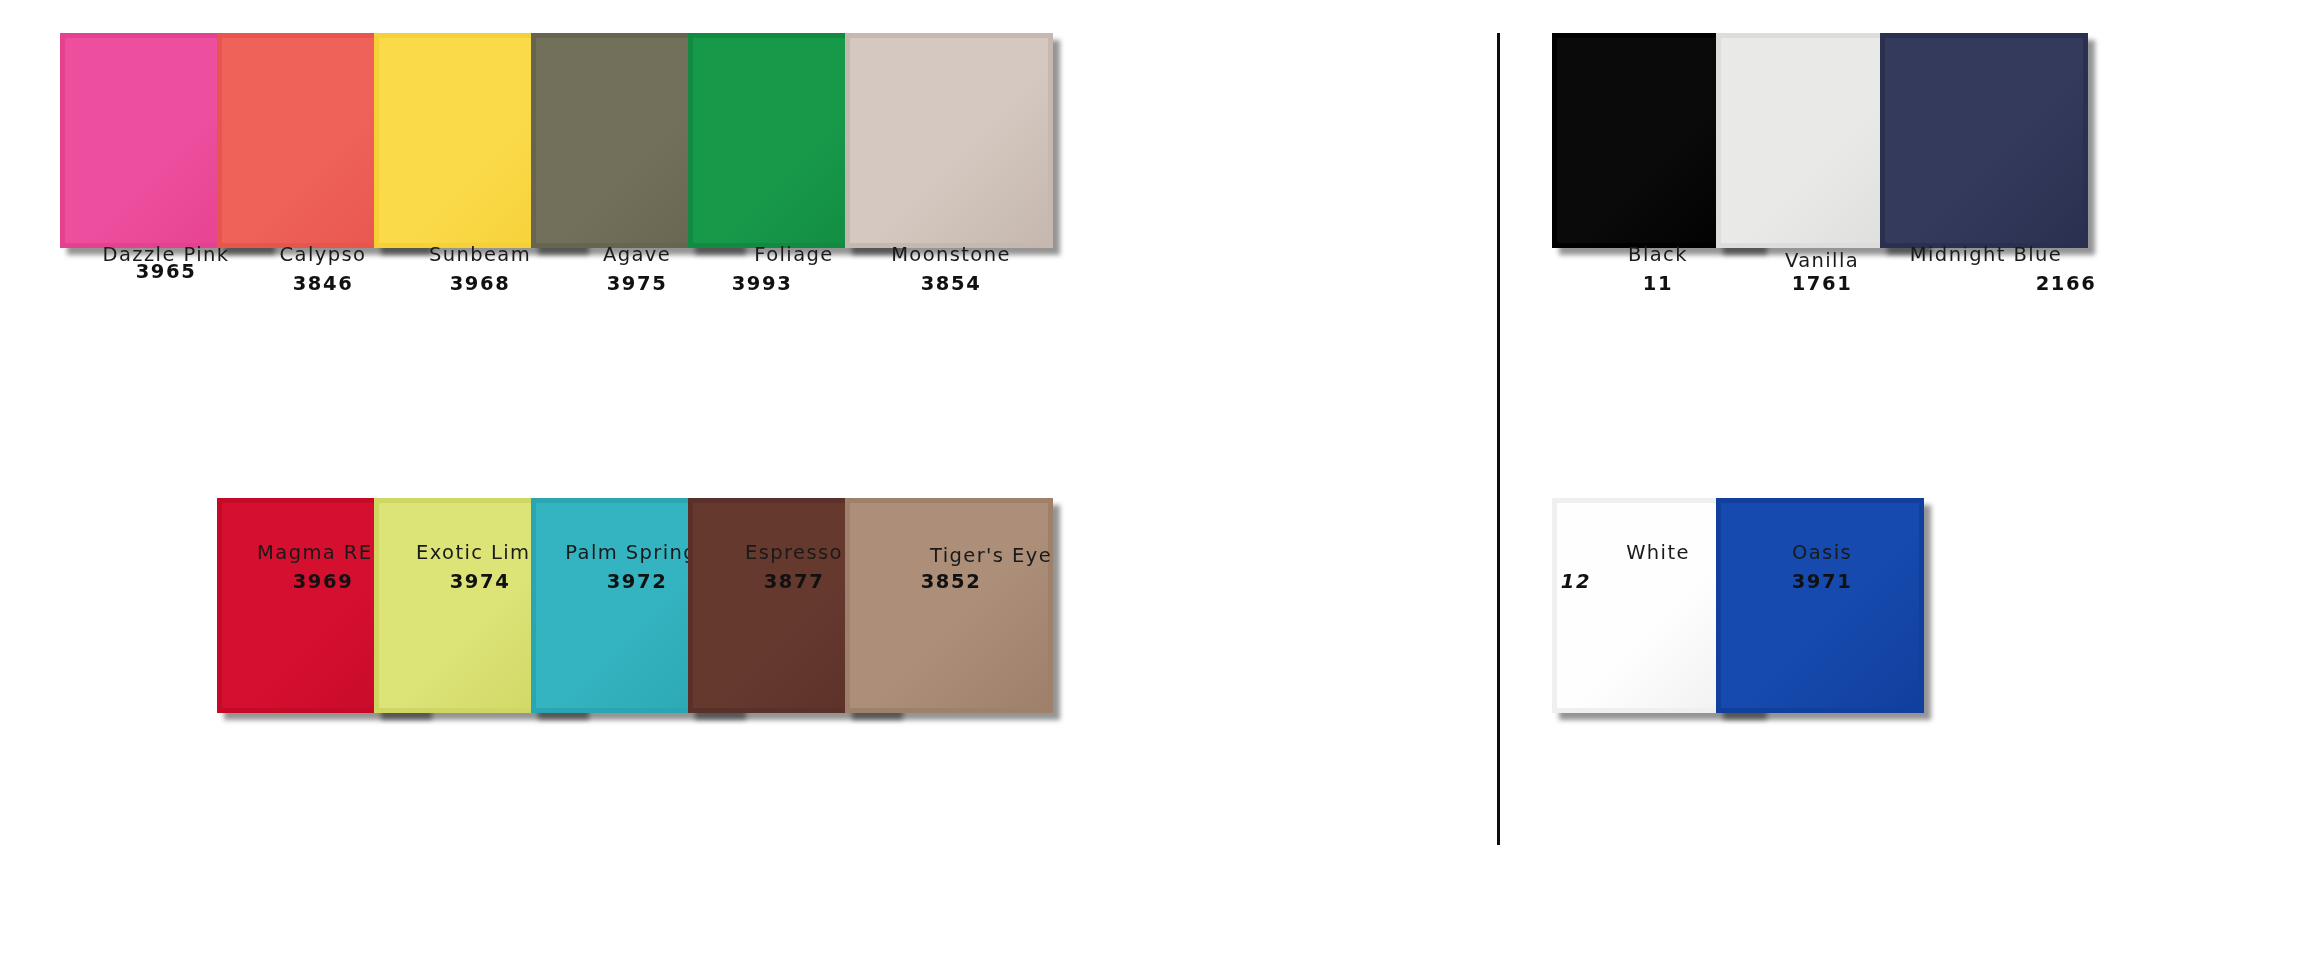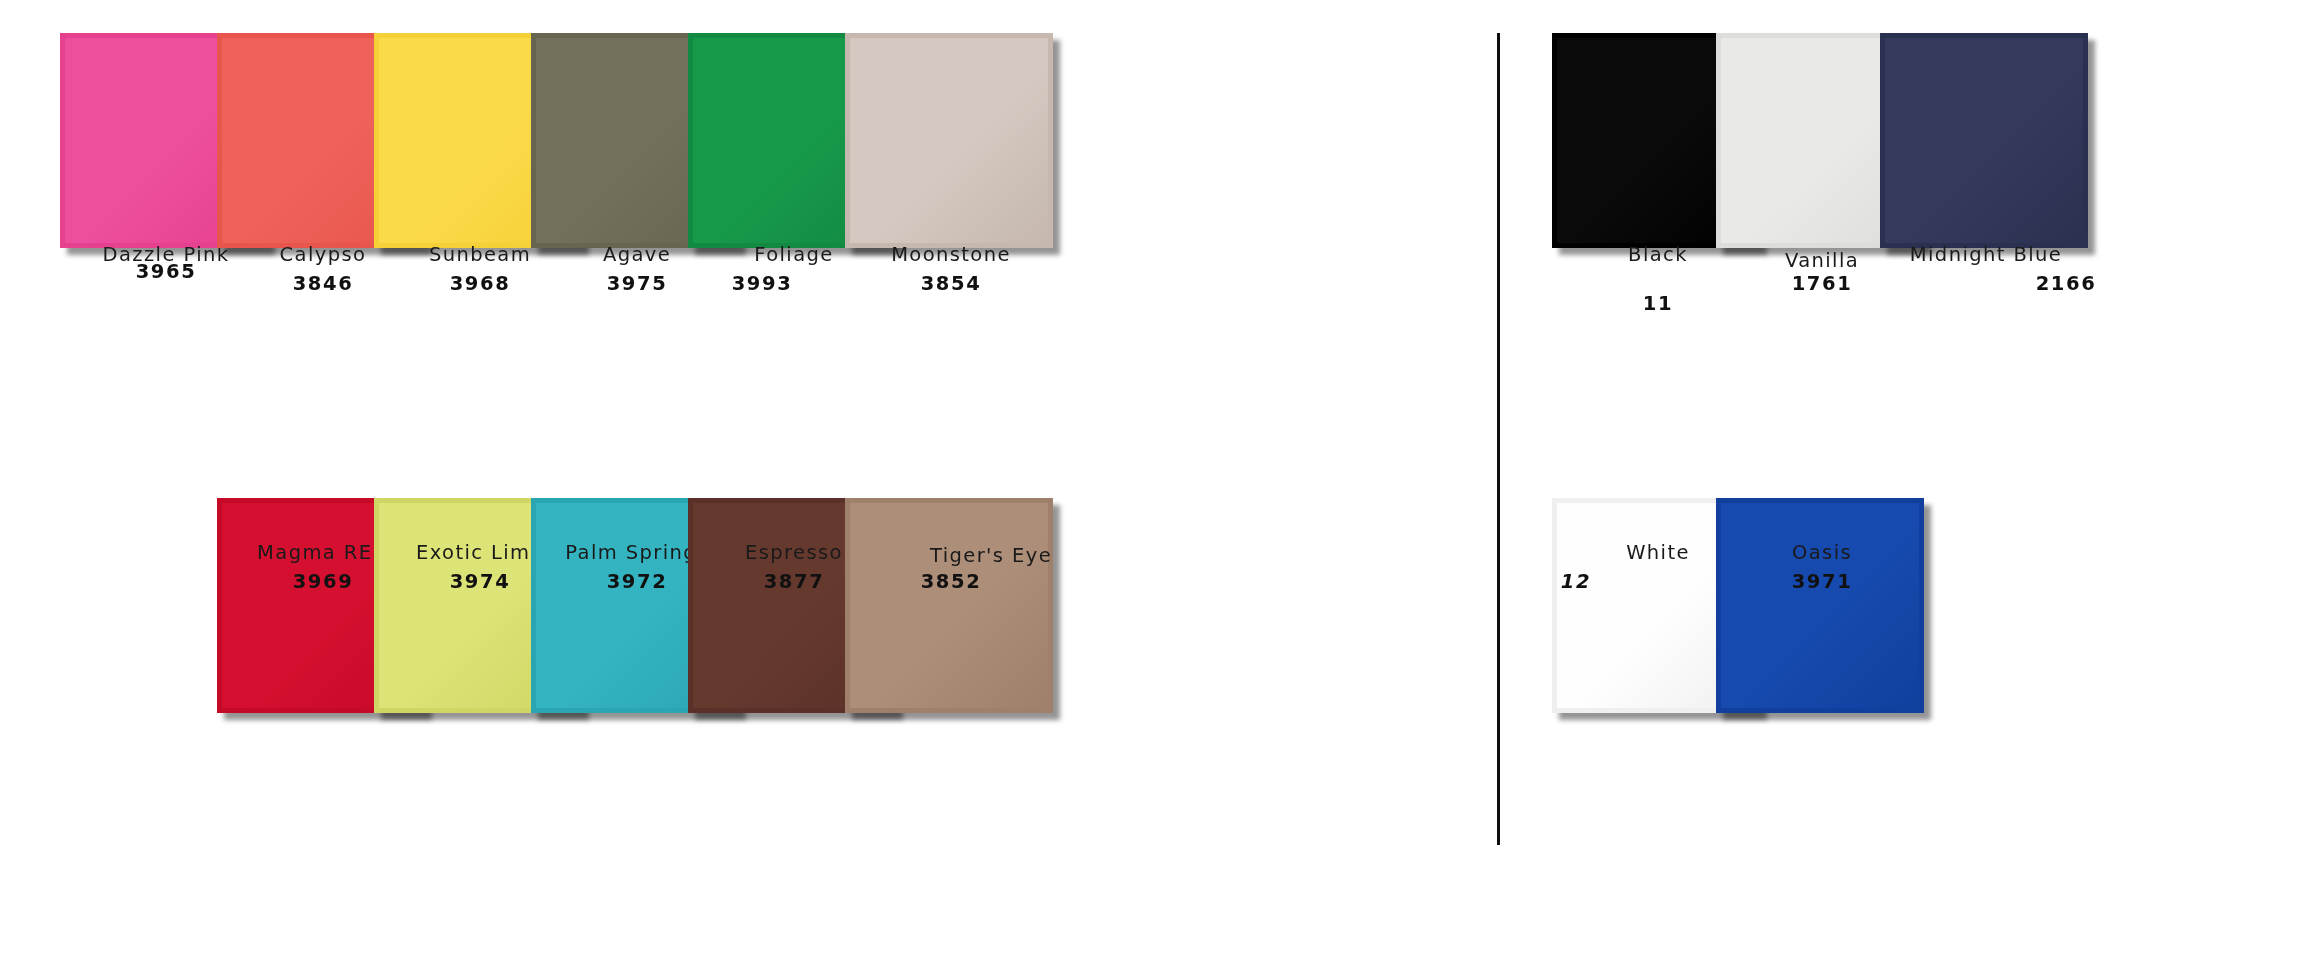--- a/index.html
+++ b/index.html
@@ -237,21 +237,21 @@
     <div class="cell" style="left: 1552px; top: 33px;">
       <div class="chip-wrap">
         <div class="chip-shadow" style="mask-composite: intersect;"></div>
         <div class="chip">
           <div class="chip-zig" style="background: rgb(0, 0, 0); mask-composite: intersect;"></div>
           <div class="chip-body" style="inset: 5px; background: linear-gradient(135deg, rgb(10, 10, 10) 0%, rgb(10, 10, 10) 55%, rgb(0, 0, 0) 100%);"></div>
         </div>
       </div>
     </div>
     <div class="chip-name" style="left: 1552px; top: 243px; position: absolute;">Black</div>
-    <div class="chip-code" style="left: 1552px; top: 272px; position: absolute; margin-top: 20px;">11</div>
+    <div class="chip-code" style="left: 1552px; top: 272px; position: absolute;">11</div>
     <div class="cell" style="left: 1716px; top: 33px;">
       <div class="chip-wrap">
         <div class="chip-shadow" style="mask-composite: intersect;"></div>
         <div class="chip">
           <div class="chip-zig" style="background: rgb(221, 221, 219); mask-composite: intersect;"></div>
           <div class="chip-body" style="inset: 5px; background: linear-gradient(135deg, rgb(233, 233, 231) 0%, rgb(233, 233, 231) 55%, rgb(221, 221, 219) 100%);"></div>
         </div>
       </div>
     </div>
     <div class="chip-name" style="left: 1716px; top: 249px; position: absolute;">Vanilla</div>

